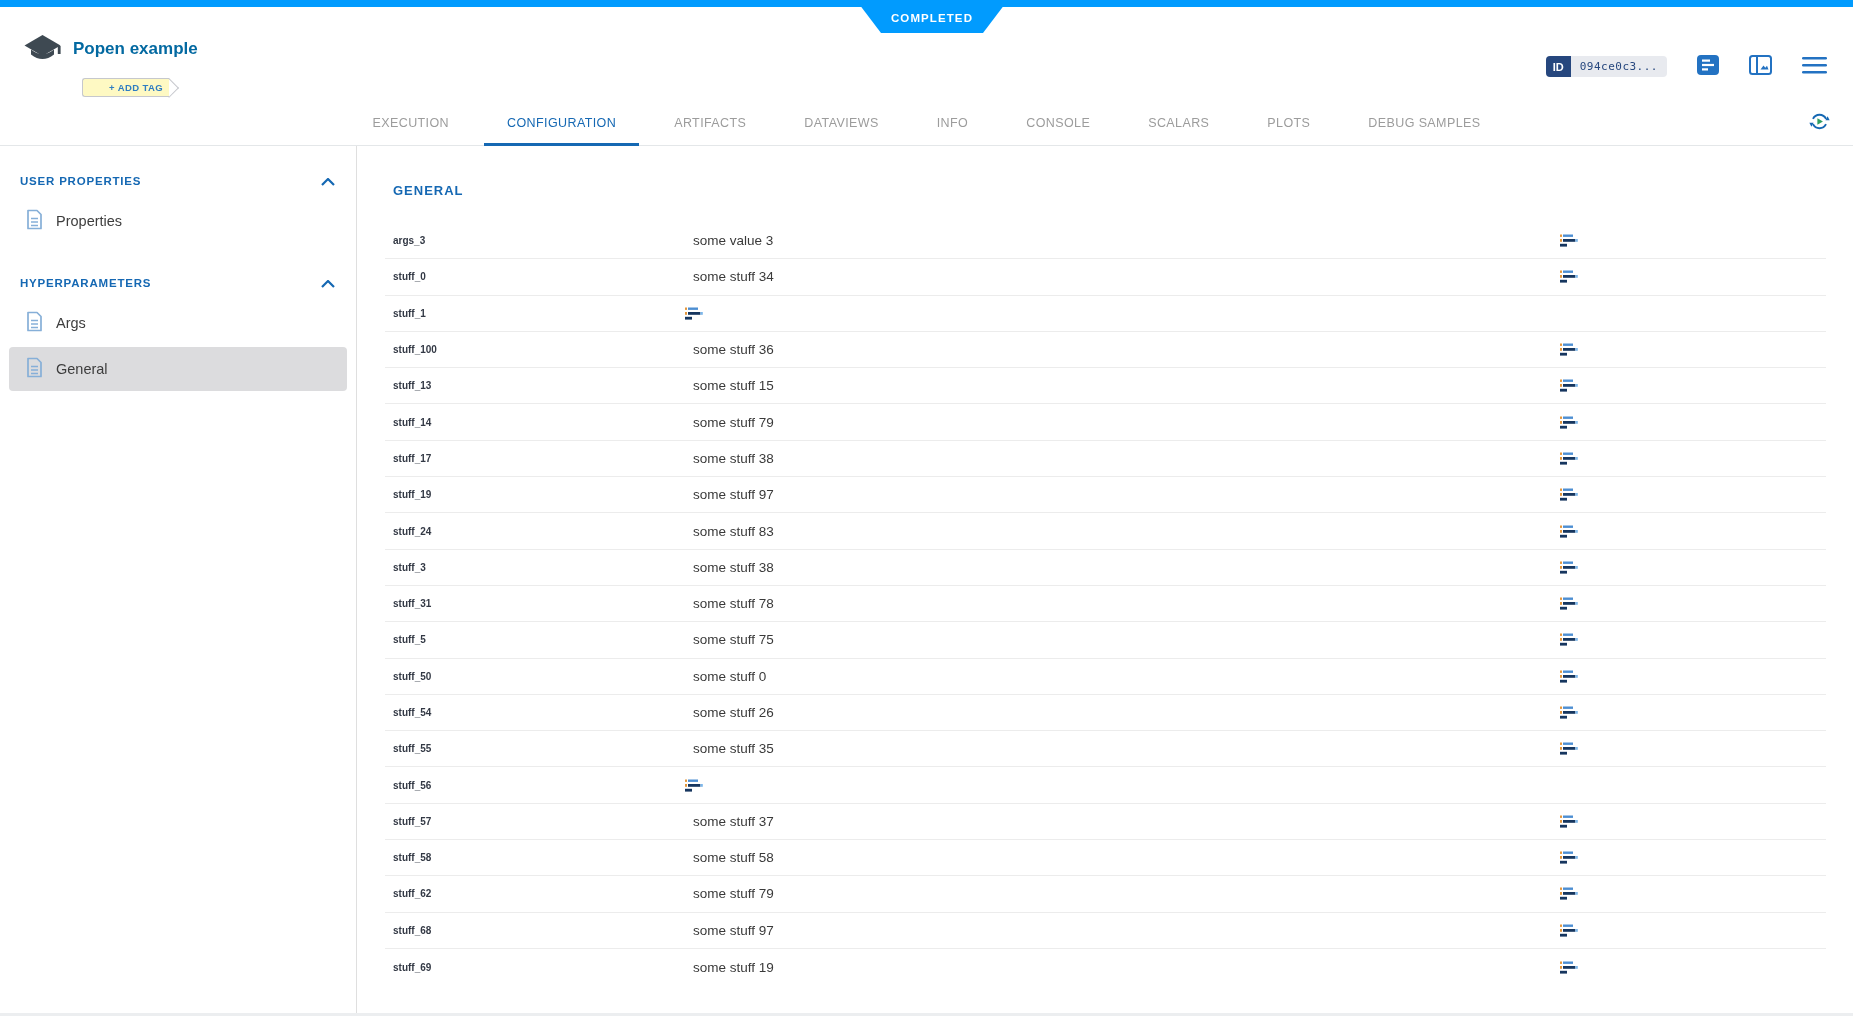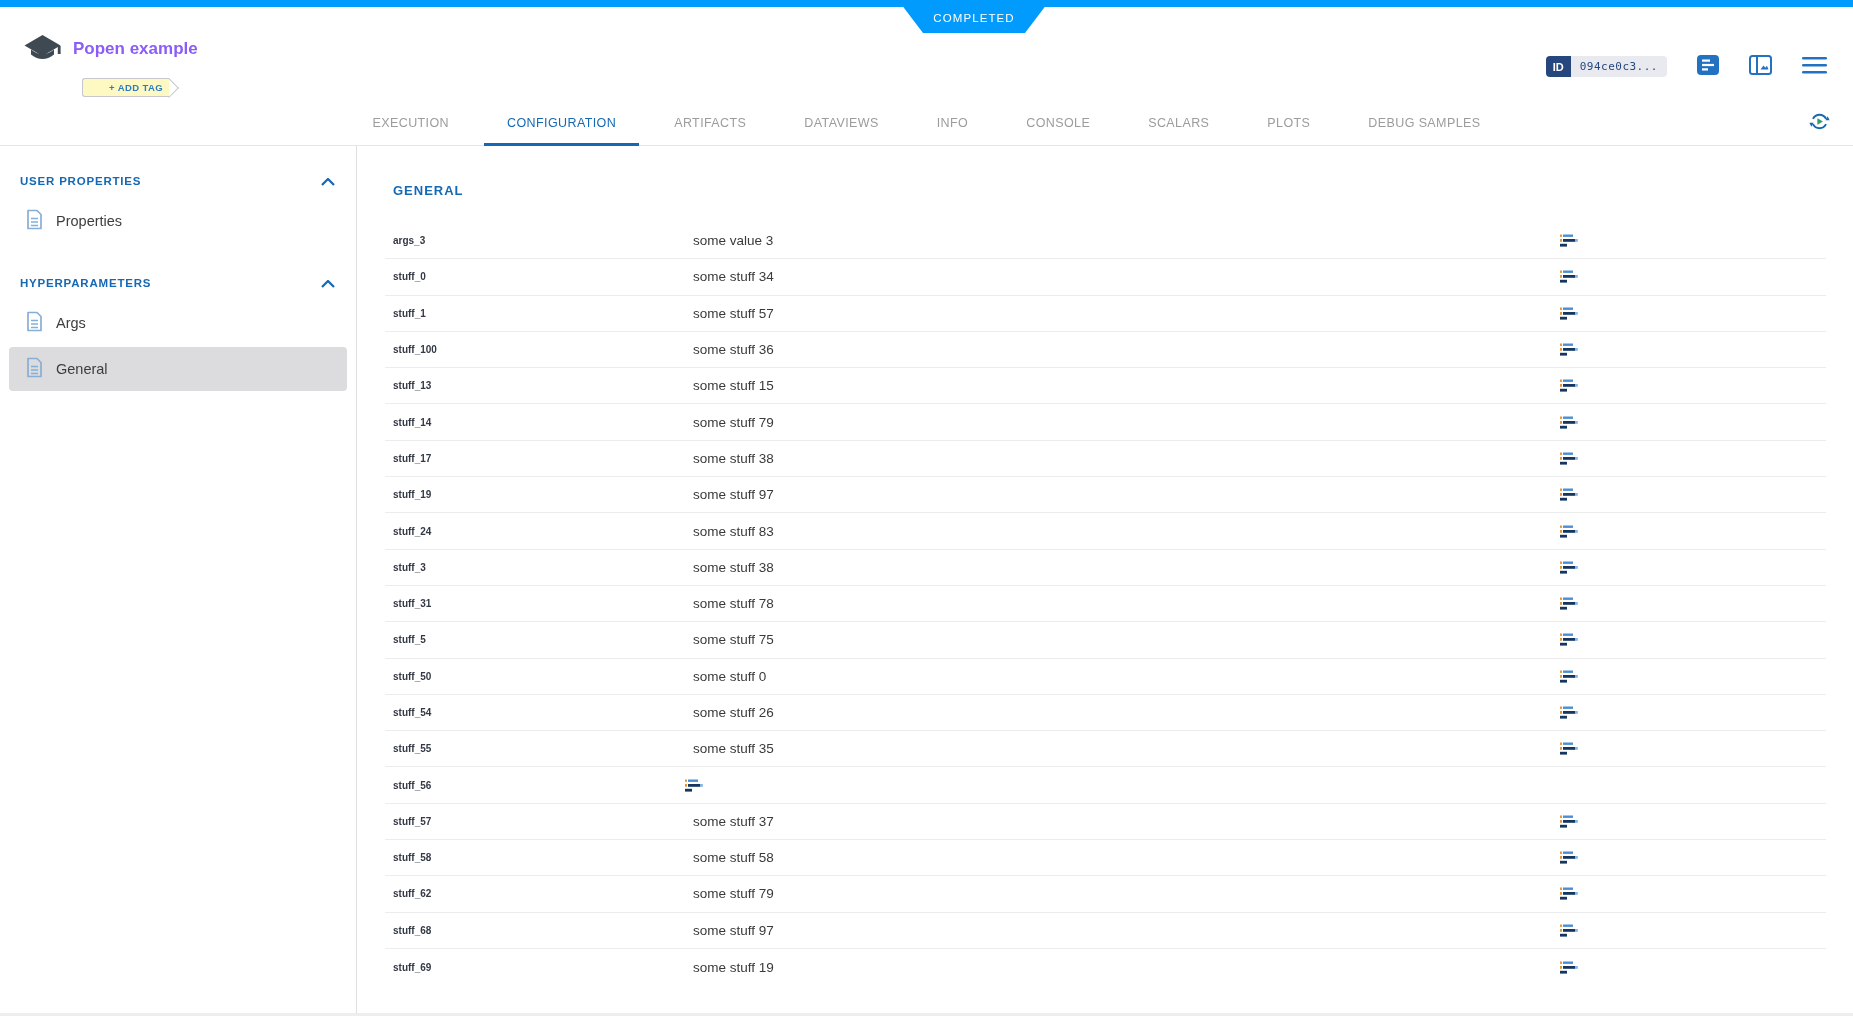--- a/index.html
+++ b/index.html
@@ -6,31 +6,31 @@
   html,body { width:1853px; height:1016px; }
   body {
     font-family:"Liberation Sans", sans-serif;
     background:#fff; color:#333; overflow:hidden; position:relative;
   }
   .app { width:100%; height:100%; display:flex; flex-direction:column; position:relative; }
 
   
   .topbar { height:7px; background:#019bfe; flex:0 0 auto; }
   .ribbon {
-    position:absolute; top:0; left:898px; width:152px; height:33px;
+    position:absolute; top:0; left:856px; width:152px; height:33px;
     background:#019bfe; z-index:5;
     clip-path:polygon(0 0, 100% 0, calc(100% - 25px) 100%, 25px 100%);
     display:flex; align-items:center; justify-content:center; padding-top:3px;
-    color:#fff; font-size:11.5px; font-weight:normal; letter-spacing:1.1px;
+    color:#fff; font-size:11.5px; font-weight:bold; letter-spacing:1.1px;
   }
 
   
   .header { height:93px; position:relative; flex:0 0 auto; }
   .logo { position:absolute; left:23px; top:27px; width:40px; height:32px; }
-  .title { position:absolute; left:73px; top:32px; font-size:17px; font-weight:bold; color:#8b5cf6; }
+  .title { position:absolute; left:73px; top:32px; font-size:17px; font-weight:bold; color:#0369a1; }
   .add-tag {
     position:absolute; left:82px; top:71px; height:19px;
     display:flex; align-items:center; padding:0 6px 0 26px;
     background:#fef9c3; border:1px solid #c6c8cd; border-right:none; border-radius:3px 0 0 3px;
     color:#2e7dc2; font-size:9.5px; font-weight:bold; letter-spacing:0.4px; cursor:pointer;
     font-family:"Liberation Sans", sans-serif;
   }
   .add-tag::after {
     content:""; position:absolute; right:-7px; top:2.1px; width:13.2px; height:13.2px;
     border-top:1px solid #c6c8cd; border-right:1px solid #c6c8cd; transform:rotate(45deg);
@@ -283,21 +283,20 @@
                 <rect x="0" y="5" width="2" height="2.8" fill="#e3973e"></rect>
                 <rect x="3" y="5" width="12.4" height="2.8" fill="#16365f"></rect>
                 <rect x="15.4" y="5" width="2.4" height="2.8" fill="#7cb6ea"></rect>
                 <rect x="0" y="9.8" width="7" height="2.8" fill="#16365f"></rect>
               </svg>
             </button>
           </div>
 
           <div class="param-row">
             <span class="param-key">stuff_1</span>
-            <span class="param-value">some stuff 57</span>
             <button class="param-icon">
               <svg width="18" height="13" viewBox="0 0 18 13">
                 <rect x="0" y="0.5" width="2" height="2.4" fill="#e3973e"></rect>
                 <rect x="3" y="0.5" width="10" height="2.4" fill="#4d8ed2"></rect>
                 <rect x="0" y="5" width="2" height="2.8" fill="#e3973e"></rect>
                 <rect x="3" y="5" width="12.4" height="2.8" fill="#16365f"></rect>
                 <rect x="15.4" y="5" width="2.4" height="2.8" fill="#7cb6ea"></rect>
                 <rect x="0" y="9.8" width="7" height="2.8" fill="#16365f"></rect>
               </svg>
             </button>

